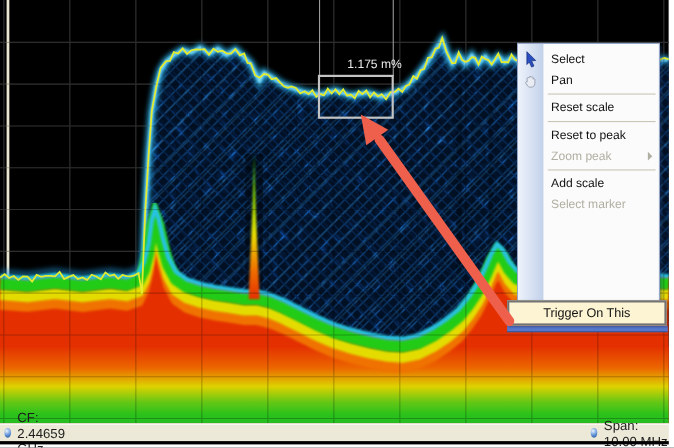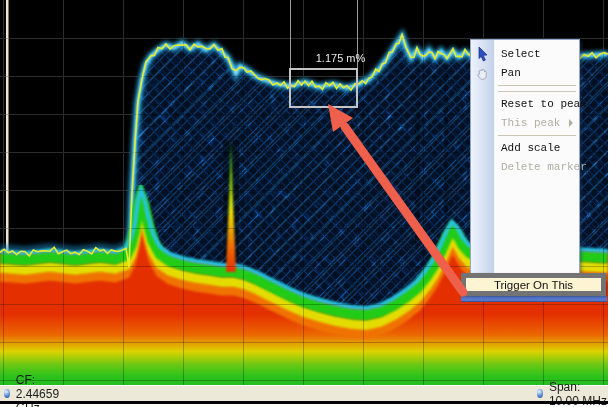--- a/index.html
+++ b/index.html
@@ -7,38 +7,38 @@
          font-family:"Liberation Sans",sans-serif;}
   #spec{position:absolute;left:0;top:0;display:block;}
   
   .statusbar{position:absolute;left:0;top:385px;width:608px;height:15px;background:#ece9d8;
              border-top:1px solid #ffffff;display:flex;align-items:center;font-size:12px;color:#1c1c1c;}
   .orb{width:9px;height:9px;border-radius:50%;display:inline-block;margin:0 6px 0 4px;
        background:radial-gradient(circle at 35% 30%, #eaf5ff, #5b8ed6 55%, #274f86);}
   .orb2{margin-left:462px;}
   .blackstrip{position:absolute;left:0;top:401px;width:608px;height:3px;background:#000;}
   
-  .menu{position:absolute;left:470px;top:39px;width:110px;height:235px;background:#fbfbfb;
+  .menu{position:absolute;left:470px;top:39px;width:130px;height:235px;background:#fbfbfb;
         border:1px solid #94a6c8;box-shadow:2px 2px 3px rgba(40,60,100,.45);box-sizing:border-box;
-        font-size:11px;color:#111;z-index:5;font-family:Liberation Mono, monospace;}
+        font-size:11px;color:#111;z-index:5;}
   .gutter{position:absolute;left:0;top:0;bottom:0;width:23px;
           background:linear-gradient(to right,#eef3fb,#c2d1ea);}
   .mlist{position:relative;padding-top:4px;}
   .mi{height:19px;display:flex;align-items:center;cursor:default;}
   .ico{width:23px;display:flex;justify-content:center;align-items:center;flex:none;}
   .lbl{margin-left:7px;white-space:nowrap;}
   .mi.dis .lbl{color:#b1afa2;}
   .sep{height:6px;position:relative;}
   .sep::after{content:"";position:absolute;left:27px;right:3px;top:3px;border-top:1px solid #c9c5b5;}
   .subarrow{margin-left:auto;margin-right:6px;width:0;height:0;border-top:4px solid transparent;
             border-bottom:4px solid transparent;border-left:4px solid #b1afa2;}
   .toolbox{width:16px;height:16px;}
   
   .trigrow{position:absolute;left:461px;top:273px;width:145px;height:23px;background:#fdf4d3;
-           border:5px solid #737373;box-sizing:border-box;display:flex;align-items:center;
+           border:2px solid #737373;box-sizing:border-box;display:flex;align-items:center;
            justify-content:center;font-size:11.5px;color:#111;z-index:6;box-shadow:1px 1px 2px rgba(0,0,0,.3);}
   .bluestrip{position:absolute;left:461px;top:296px;width:146px;height:6px;background:#5577cc;
              border-bottom:1px solid #3a5494;box-sizing:border-box;z-index:5;}
   
   #arrowlayer{position:absolute;left:0;top:0;z-index:10;pointer-events:none;}
 </style>
 </head>
 <body>
 
 <div class="frame">
@@ -148,38 +148,42 @@
       </div>
       <div class="mi">
         <span class="ico">
           <svg class="toolbox" viewBox="0 0 16 16">
             <path d="M4.2,9.5 L4.2,6 a1,1 0 0 1 1.8,0 L6,5 a1,1 0 0 1 1.8,0 L7.8,5.3 a1,1 0 0 1 1.8,0 L9.6,7 a0.9,0.9 0 0 1 1.7,0.3 l0,3.2 c0,2.4 -1.4,3.8 -3.7,3.8 c-1.8,0 -2.8,-0.7 -3.4,-2 L3,10.6 c-0.5,-0.9 0.5,-1.7 1.2,-1.1 z" fill="#e9ecf2" stroke="#9aa2b4" stroke-width="0.9"></path>
           </svg>
         </span>
         <span class="lbl">Pan</span>
       </div>
       <div class="sep"></div>
+      <div class="mi">
+        <span class="ico"></span>
+          <span class="lbl">Reset scale</span>
+      </div>
       <div class="sep"></div>
       <div class="mi">
         <span class="ico"></span>
           <span class="lbl">Reset to peak</span>
       </div>
       <div class="mi dis">
         <span class="ico"></span>
-          <span class="lbl">This peak</span>
+          <span class="lbl">Zoom peak</span>
         <span class="subarrow"></span>
       </div>
       <div class="sep"></div>
       <div class="mi">
         <span class="ico"></span>
           <span class="lbl">Add scale</span>
       </div>
       <div class="mi dis">
         <span class="ico"></span>
-          <span class="lbl">Delete marker</span>
+          <span class="lbl">Select marker</span>
       </div>
     </div>
   </div>
 
   <div class="trigrow">
     <span>Trigger On This</span>
   </div>
   <div class="bluestrip"></div>
 
   <svg id="arrowlayer" width="613" height="407" viewBox="0 0 613 407">

